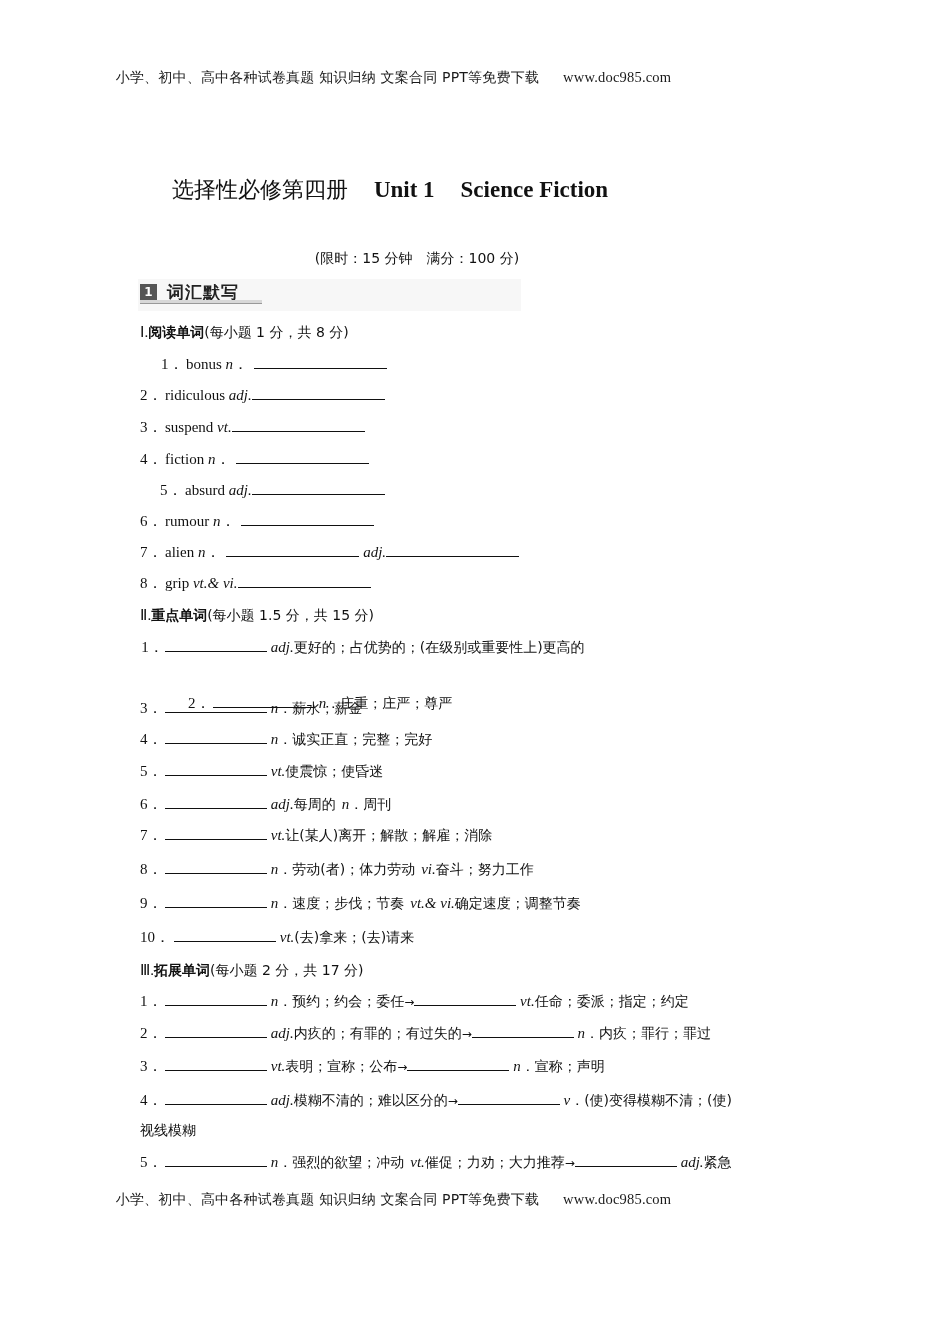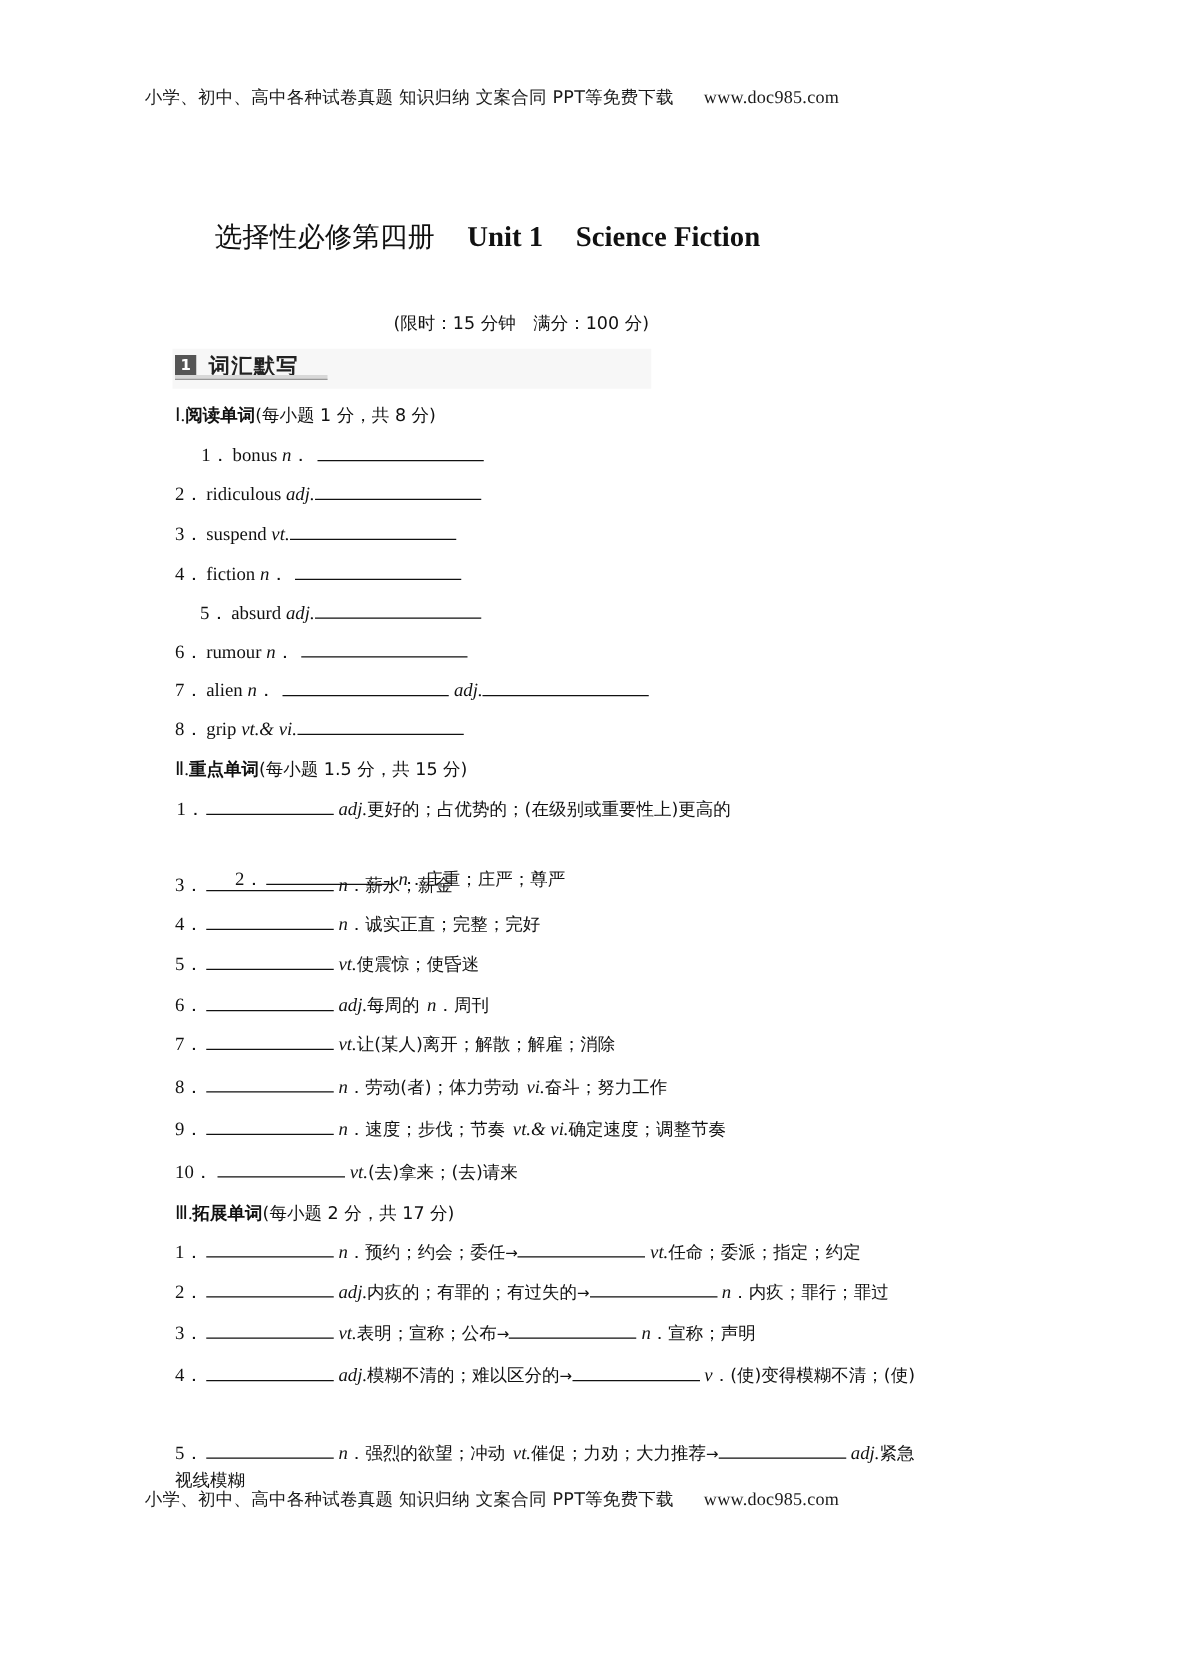--- a/index.html
+++ b/index.html
@@ -160,21 +160,21 @@
 </div>
 <div class="line" style="top:1024px;">
   <span class="num">2．</span><span class="blank-short"></span> <span class="pos">adj.</span><span class="cn">内疚的；有罪的；有过失的</span><span class="arrow">→</span><span class="blank-short"></span> <span class="pos">n</span><span class="cn">．内疚；罪行；罪过</span>
 </div>
 <div class="line" style="top:1057px;">
   <span class="num">3．</span><span class="blank-short"></span> <span class="pos">vt.</span><span class="cn">表明；宣称；公布</span><span class="arrow">→</span><span class="blank-short"></span> <span class="pos">n</span><span class="cn">．宣称；声明</span>
 </div>
 <div class="line" style="top:1091px;">
   <span class="num">4．</span><span class="blank-short"></span> <span class="pos">adj.</span><span class="cn">模糊不清的；难以区分的</span><span class="arrow">→</span><span class="blank-short"></span> <span class="pos">v</span><span class="cn">．(使)变得模糊不清；(使)</span>
 </div>
-<div class="line" style="top:1176px;">
+<div class="line" style="top:1122px;">
   <span class="cn">视线模糊</span>
 </div>
 <div class="line" style="top:1153px;">
   <span class="num">5．</span><span class="blank-short"></span> <span class="pos">n</span><span class="cn">．强烈的欲望；冲动</span><span class="sp6"></span><span class="pos">vt.</span><span class="cn">催促；力劝；大力推荐</span><span class="arrow">→</span><span class="blank-short"></span> <span class="pos">adj.</span><span class="cn">紧急</span>
 </div>
 
 <div class="banner banner-bottom">
   <span class="cn">小学、初中、高中各种试卷真题  知识归纳  文案合同  PPT等免费下载</span><span class="gap"></span><span>www.doc985.com</span>
 </div>
 

